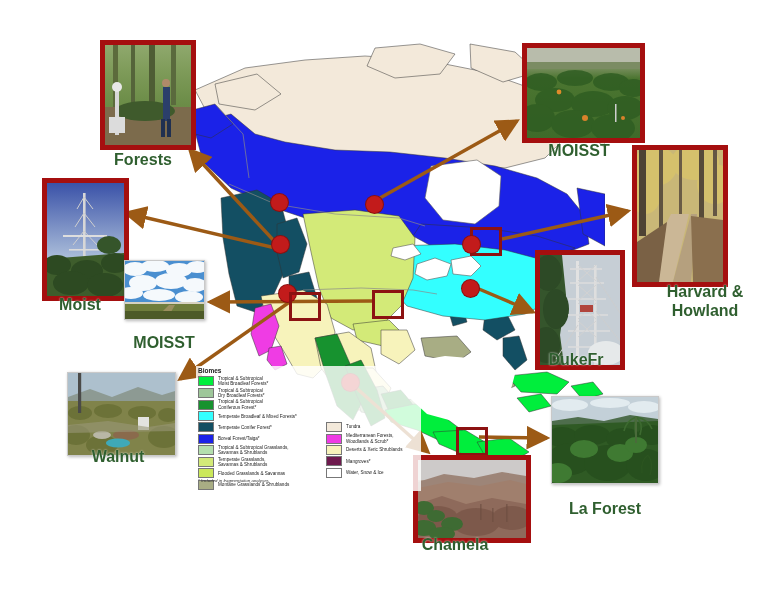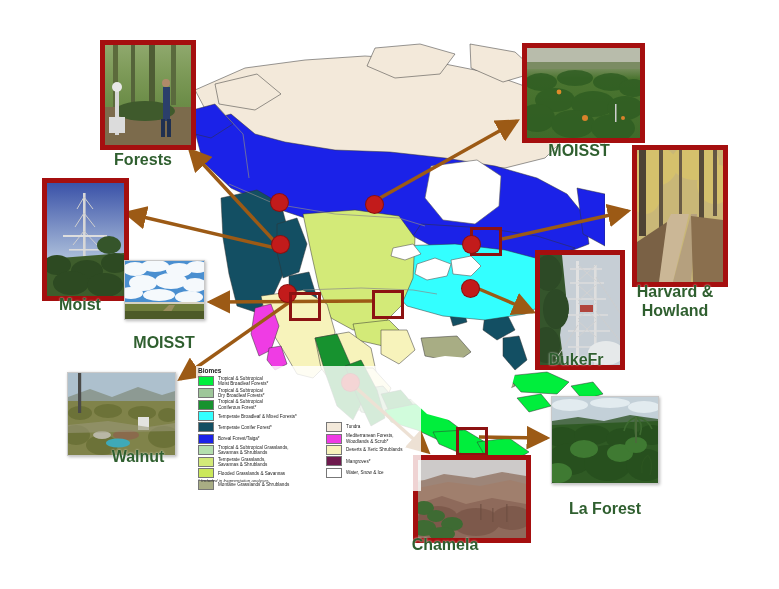--- a/index.html
+++ b/index.html
@@ -234,21 +234,21 @@
       <rect x="42" y="0" width="3" height="70" fill="#6a5c46"></rect>
       <rect x="62" y="0" width="5" height="74" fill="#574b39"></rect>
       <rect x="76" y="0" width="4" height="66" fill="#645644"></rect>
       <path d="M0 132 L34 64 L52 64 L36 132 Z" fill="#cbb796"></path>
       <path d="M36 132 L54 64 L60 64 L54 132 Z" fill="#b5a07e"></path>
       <path d="M54 66 L86 70 L86 132 L56 132 Z" fill="#8a6f4e"></path>
       <path d="M0 92 L30 72 L22 132 L0 132 Z" fill="#7a6145"></path>
     </svg>
   </div>
 </div>
-<div class="cap" style="left:618px;top:282px;width:114px">Harvard &amp; Howland</div>
+<div class="cap" style="left:648px;top:282px;width:114px">Harvard &amp; Howland</div>
 
 <div class="photo framed" style="left:42px;top:178px;width:77px;height:113px">
   <div class="inner" style="background:linear-gradient(#3f57ab 0%,#6b85c9 45%,#9fb4d8 66%,#3c5a2e 100%)">
     <svg width="100%" height="100%" viewBox="0 0 77 113" preserveAspectRatio="none">
       <rect x="0" y="0" width="77" height="74" fill="url(#sk)"></rect>
       <defs>
           <linearGradient id="sk" x1="0" y1="0" x2="0" y2="1">
         <stop offset="0" stop-color="#3a52a8"></stop>
             <stop offset="1" stop-color="#a9bcd9"></stop>
       </linearGradient>
@@ -322,21 +322,21 @@
       </g>
       <rect x="10" y="0" width="3.2" height="40" fill="#4a4a48"></rect>
       <rect x="70" y="44" width="11" height="13" fill="#e3e3e0"></rect>
       <ellipse cx="58" cy="62" rx="13" ry="5" fill="#8a6a4c"></ellipse>
       <ellipse cx="50" cy="70" rx="12" ry="4.5" fill="#3fa9b8"></ellipse>
       <ellipse cx="34" cy="62" rx="9" ry="4" fill="#b9b7a6"></ellipse>
       <path d="M0 52 L40 48 L80 54 L107 50 L107 58 L0 60 Z" fill="#9a9878" opacity=".6"></path>
     </svg>
   </div>
 </div>
-<div class="cap" style="left:76px;top:447px;width:124px">Walnut</div>
+<div class="cap" style="left:56px;top:447px;width:124px">Walnut</div>
 
 <div class="photo framed" style="left:535px;top:250px;width:80px;height:110px">
   <div class="inner" style="background:linear-gradient(#c3ccd4 0%,#cdd5da 60%,#a8b4aa 100%)">
     <svg width="100%" height="100%" viewBox="0 0 80 110" preserveAspectRatio="none">
       <rect x="0" y="0" width="80" height="110" fill="#c6ced5"></rect>
       <path d="M0 0 L22 0 L26 40 L20 80 L24 110 L0 110 Z" fill="#35552c"></path>
       <g fill="#2d4a26">
         <ellipse cx="8" cy="18" rx="14" ry="18"></ellipse>
           <ellipse cx="16" cy="54" rx="13" ry="20"></ellipse>
         <ellipse cx="6" cy="90" rx="14" ry="18"></ellipse>
@@ -393,21 +393,21 @@
         <ellipse cx="24" cy="74" rx="13" ry="7"></ellipse>
       </g>
       <g fill="#6b4c40" opacity=".6">
         <rect x="62" y="44" width="1.6" height="16"></rect>
           <rect x="74" y="48" width="1.6" height="14"></rect>
         <rect x="88" y="44" width="1.6" height="18"></rect>
       </g>
     </svg>
   </div>
 </div>
-<div class="cap" style="left:384px;top:535px;width:122px">Chamela</div>
+<div class="cap" style="left:394px;top:535px;width:122px">Chamela</div>
 
 <div class="photo plain" style="left:551px;top:396px;width:106px;height:86px">
   <div class="inner" style="background:linear-gradient(#bdccd6 0%,#c6d2d8 22%,#3b6b2c 46%,#28501f 100%)">
     <svg width="100%" height="100%" viewBox="0 0 106 86" preserveAspectRatio="none">
       <rect x="0" y="0" width="106" height="24" fill="#c3d0d8"></rect>
       <g fill="#e6eef2" opacity=".9">
         <ellipse cx="18" cy="8" rx="18" ry="6"></ellipse>
           <ellipse cx="58" cy="6" rx="20" ry="5"></ellipse>
         <ellipse cx="92" cy="10" rx="16" ry="6"></ellipse>
       </g>

